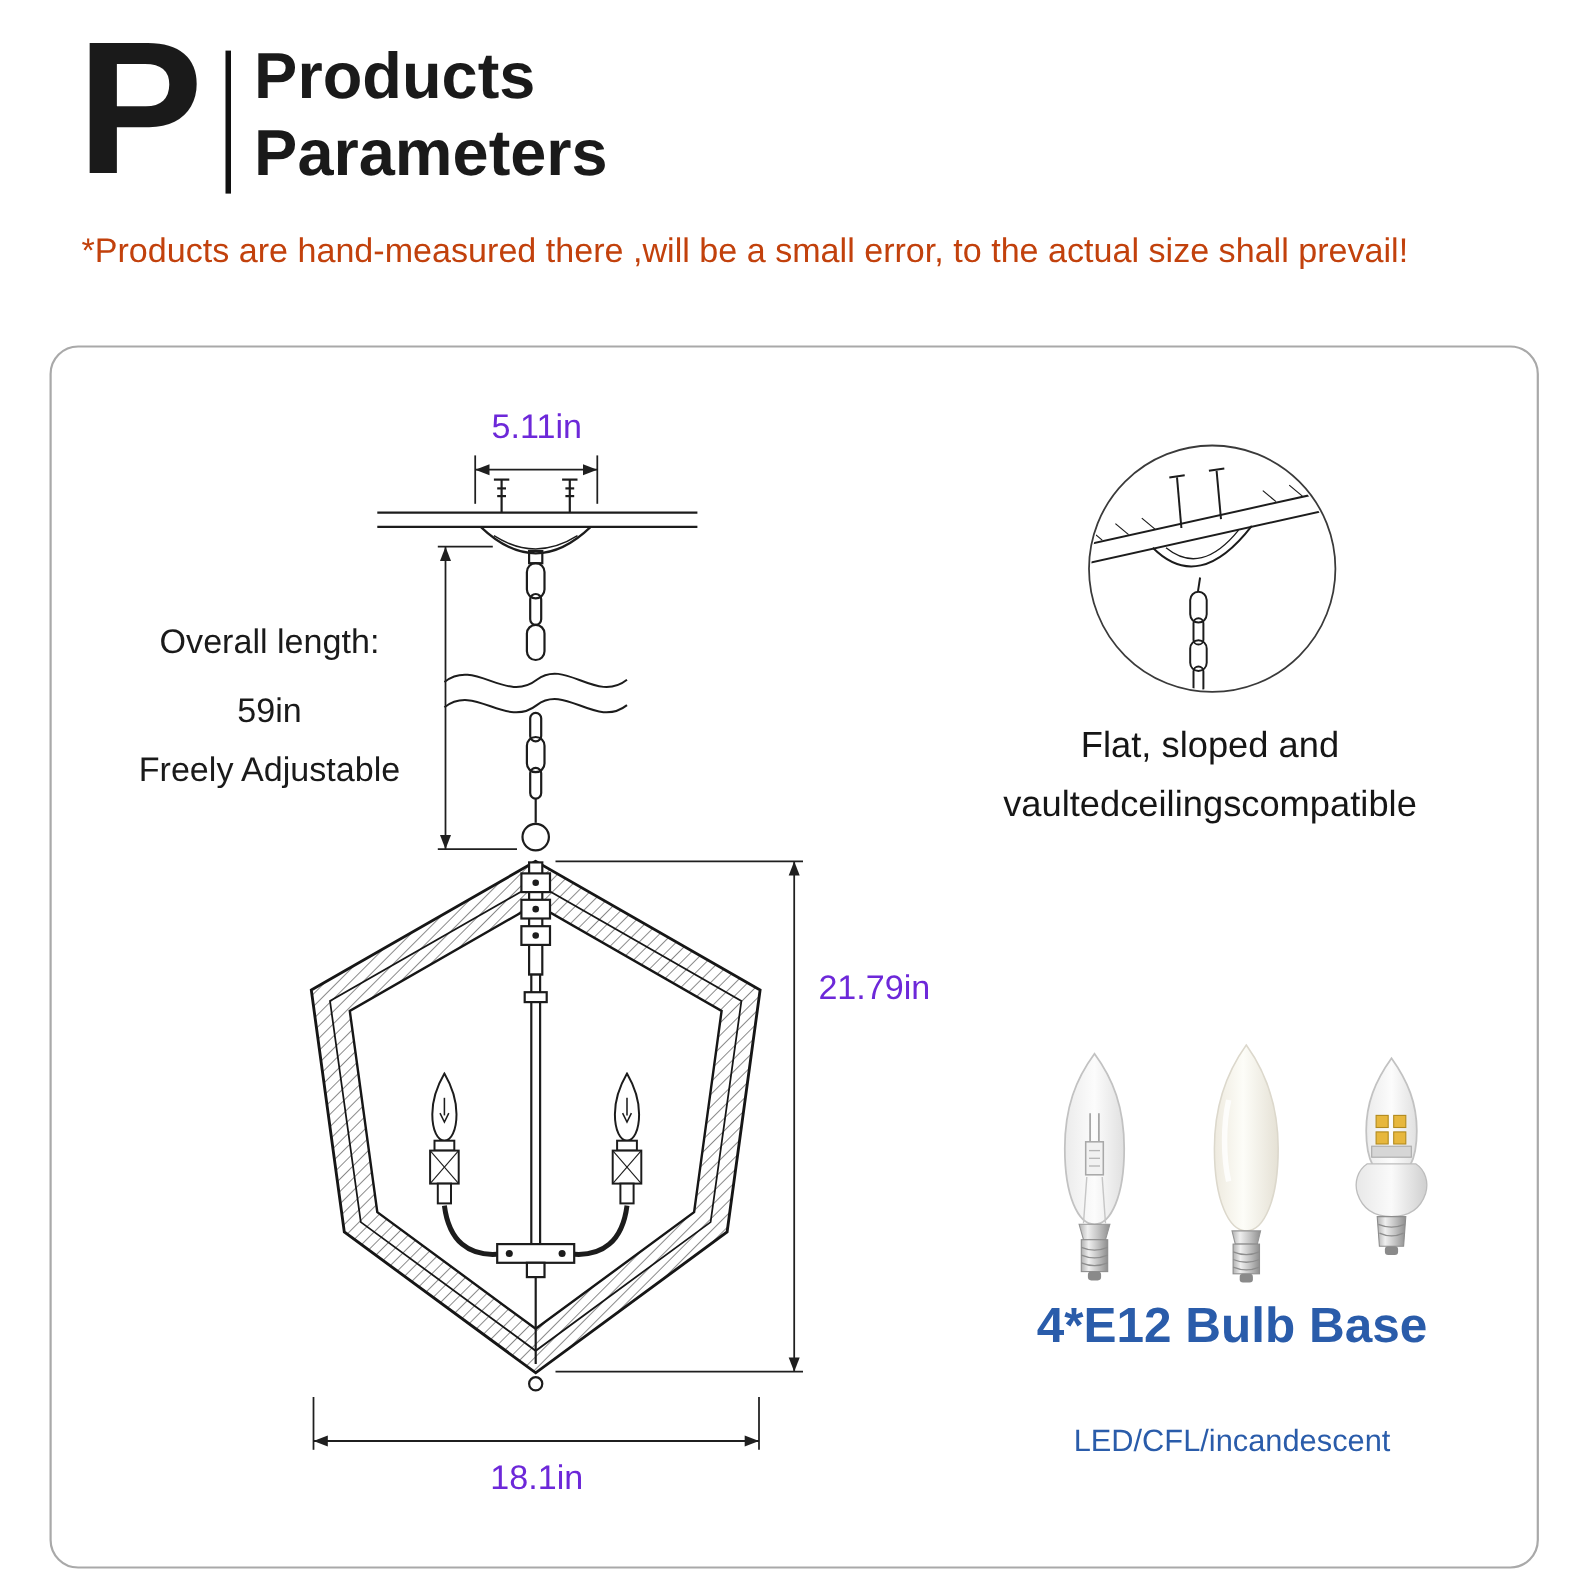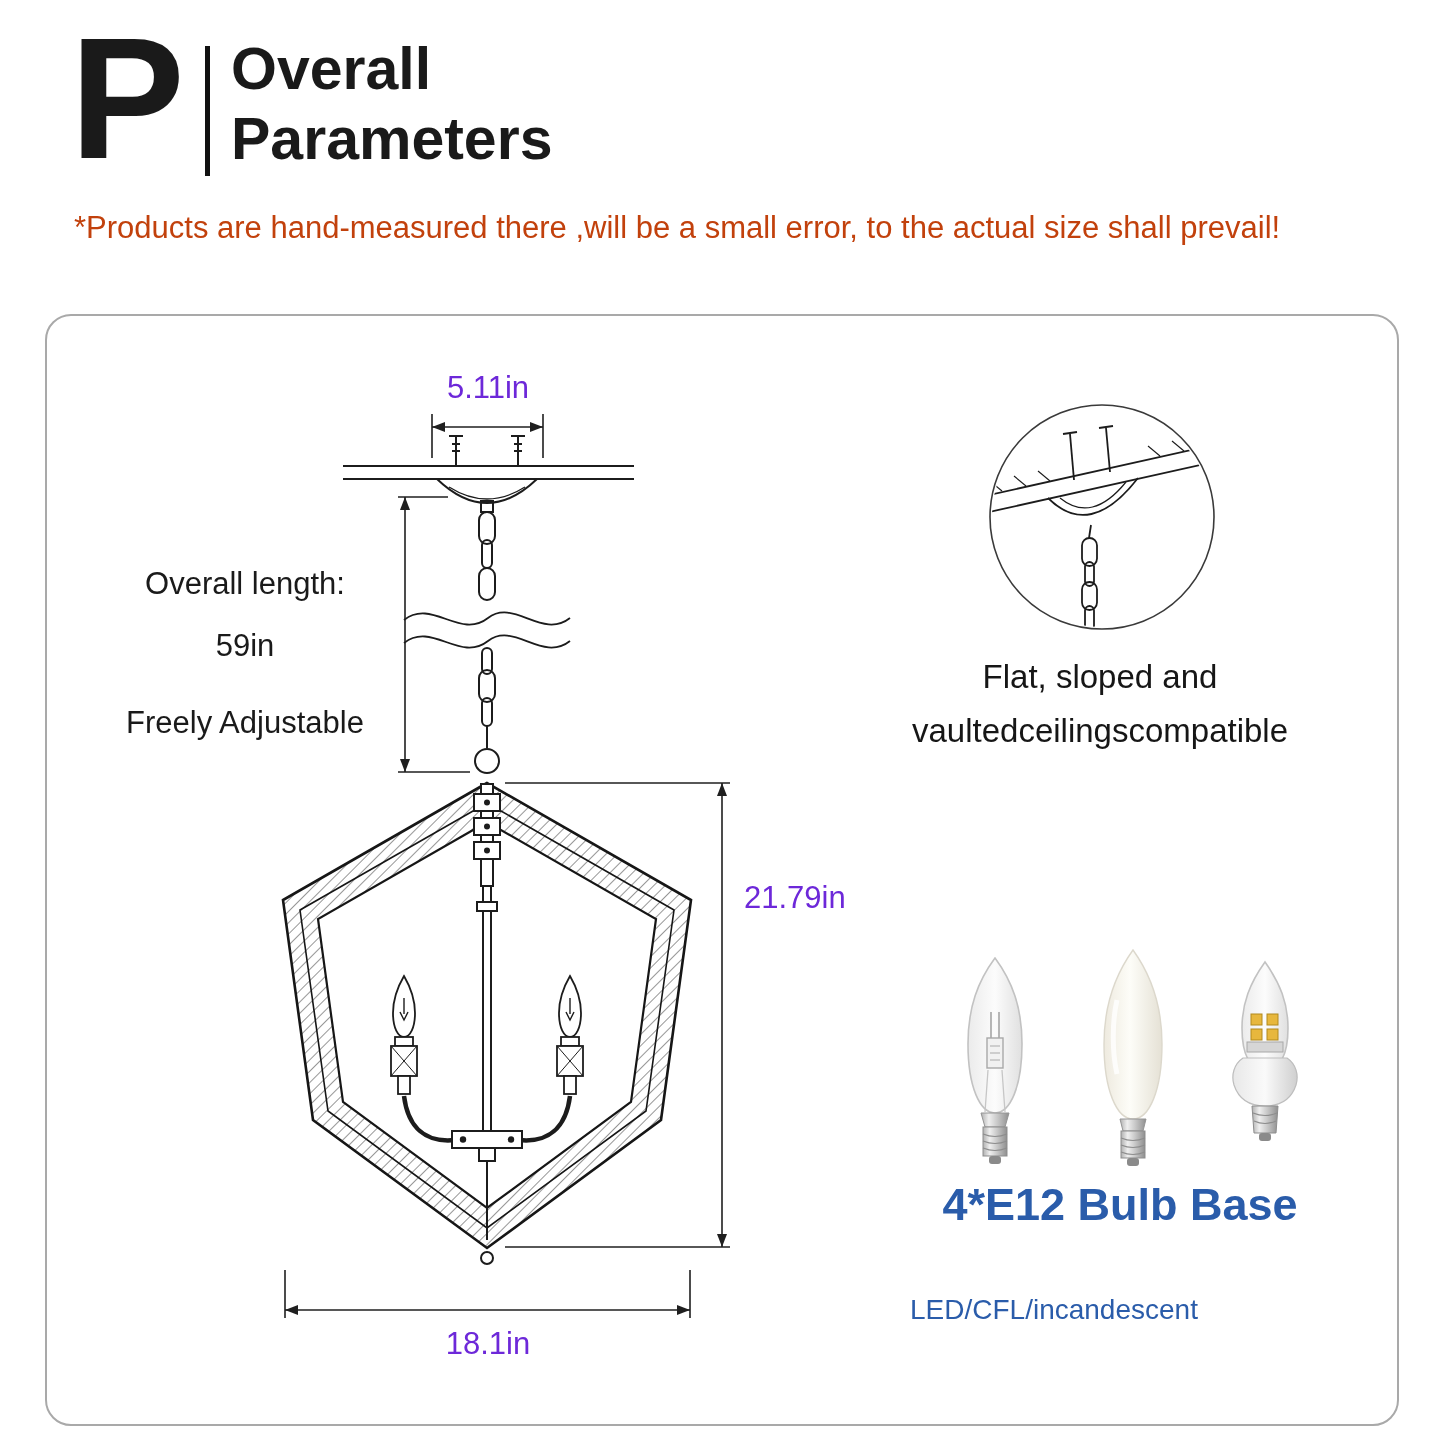--- a/index.html
+++ b/index.html
@@ -11,35 +11,35 @@
   #header-letter{left:70px;top:12px;font-size:172px;font-weight:700;line-height:1;}
   #header-divider{left:205px;top:46px;width:5px;height:130px;background:#111;}
   #header-title{left:231px;top:34px;font-size:59px;font-weight:700;line-height:1.19;}
   #disclaimer{left:74px;top:210px;font-size:31px;color:#c2410c;}
   #panel{left:45px;top:314px;width:1354px;height:1112px;border:2px solid #a9a9a9;border-radius:26px;box-sizing:border-box;background:#fff;}
   #diagram-canvas{left:0;top:0;}
   .dim{font-size:31px;color:#6d28d9;}
   #dim-canopy{left:418px;top:370px;width:140px;text-align:center;}
   #overall-block{left:110px;top:566px;width:270px;text-align:center;font-size:31px;}
   #overall-block .l2{margin-top:26px;}
-  #overall-block .l3{margin-top:41px;}
+  #overall-block .l3{margin-top:18px;}
   #dim-height{left:744px;top:880px;}
   #dim-width{left:402px;top:1326px;width:172px;text-align:center;}
   #ceiling-note{left:880px;top:658px;width:440px;text-align:center;font-size:33px;color:#161616;}
   #ceiling-note .l2{margin-top:16px;}
   #bulb-base{left:910px;top:1179px;width:420px;text-align:center;font-size:45px;font-weight:700;color:#2a5caa;}
-  #bulb-types{left:910px;top:1294px;width:420px;text-align:left;font-size:28px;color:#2a5caa;}
+  #bulb-types{left:910px;top:1294px;width:420px;text-align:center;font-size:28px;color:#2a5caa;}
 </style>
 </head>
 <body>
 
 <div id="header-letter" class="abs">P</div>
 <div id="header-divider" class="abs"></div>
 <div id="header-title" class="abs">
-  <div>Overall</div>
+  <div>Products</div>
   <div>Parameters</div>
 </div>
 <div id="disclaimer" class="abs">*Products are hand-measured there ,will be a small error, to the actual size shall prevail!</div>
 
 <div id="panel" class="abs"></div>
 
 <svg id="diagram-canvas" class="abs" width="1445" height="1445" viewBox="0 0 1445 1445">
   <defs>
     <pattern id="hatch" width="8" height="8" patternUnits="userSpaceOnUse" patternTransform="rotate(45)">
       <line x1="0" y1="0" x2="0" y2="8" stroke="#3f3f3f" stroke-width="1.1"></line>

